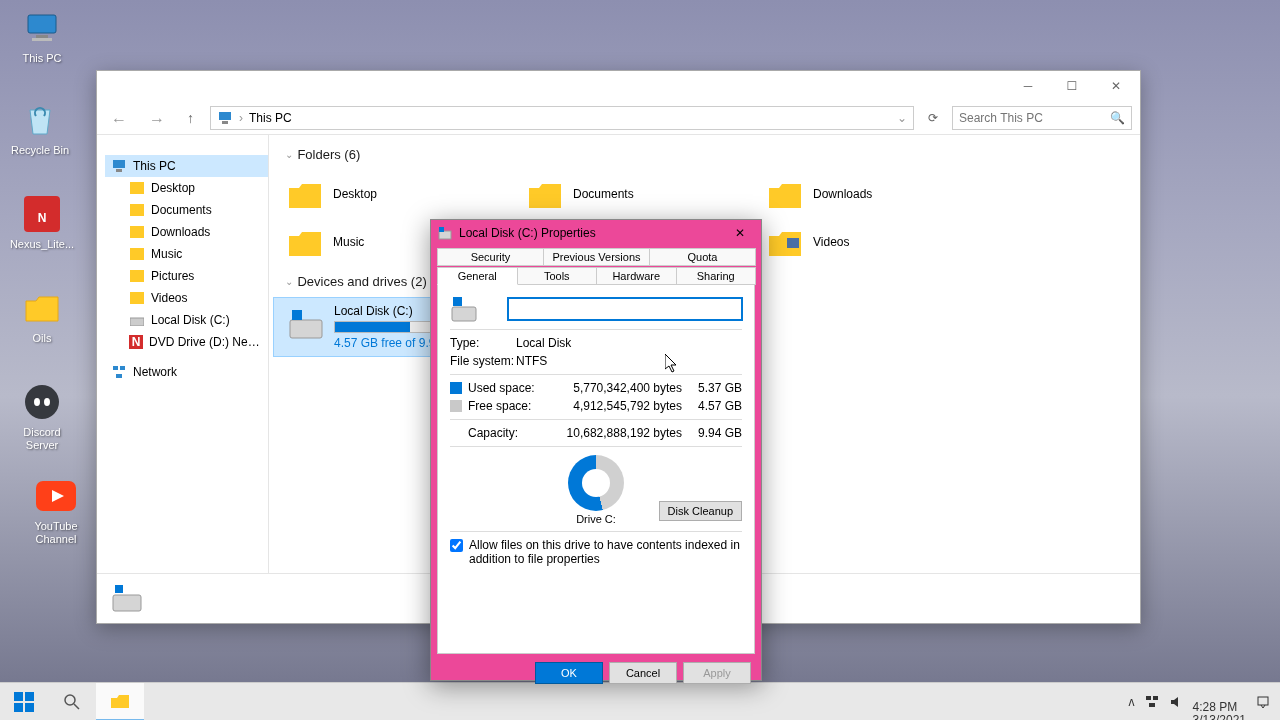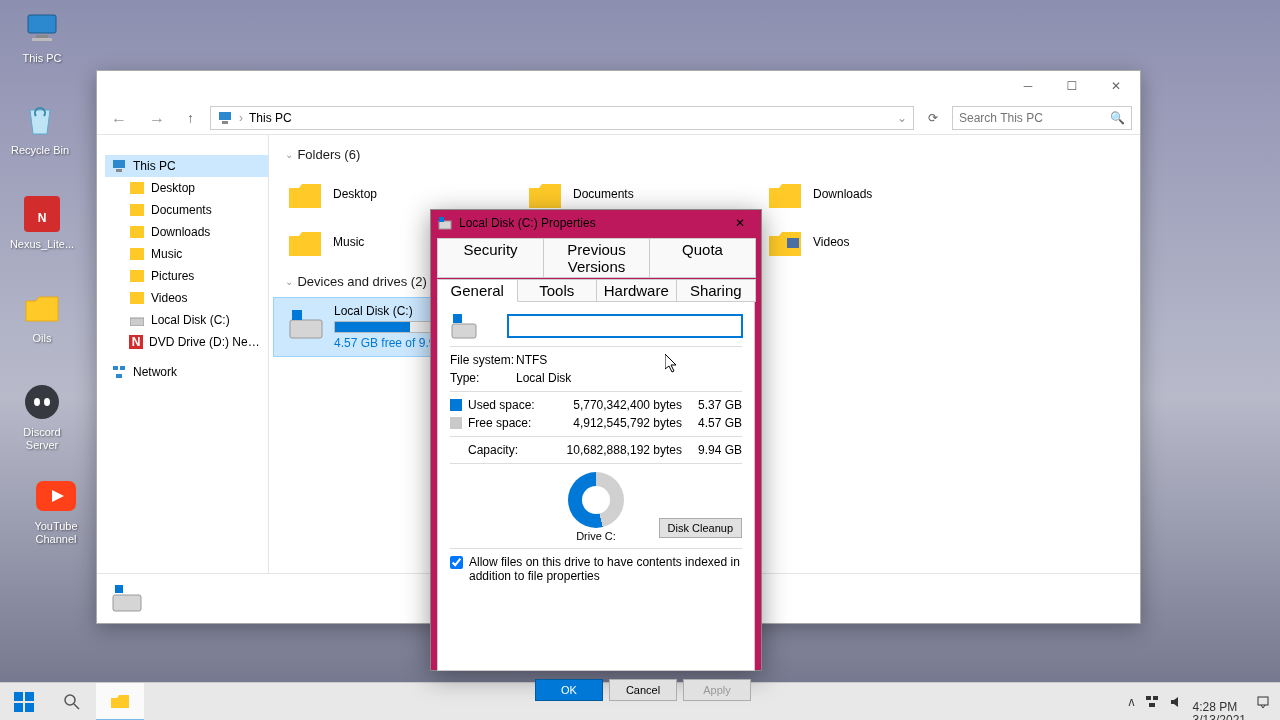--- a/index.html
+++ b/index.html
@@ -45,26 +45,26 @@
 .drive-bar-fill { height: 100%; background: #0078d7; }
 .drive-free { color: #0078d7; }
 
 .statusbar { height: 50px; border-top: 1px solid #e5e5e5; display: flex; align-items: center; padding: 0 12px; gap: 12px; }
 .statusbar .sico2 { width: 36px; height: 36px; }
 .statinfo { font-size: 12px; }
 .statbar { width: 115px; height: 12px; border: 1px solid #bbb; background: #eee; margin-left: 4px; display: inline-block; vertical-align: middle; }
 .statbar-fill { height: 100%; background: #0078d7; }
 
 
-.properties { position: absolute; left: 430px; top: 209px; width: 332px; height: 462px; background: #be185d; border: 1px solid #888; box-shadow: 0 5px 25px rgba(0,0,0,0.4); z-index: 10; }
+.properties { position: absolute; left: 430px; top: 219px; width: 332px; height: 462px; background: #ec4899; border: 1px solid #888; box-shadow: 0 5px 25px rgba(0,0,0,0.4); z-index: 10; }
 .prop-title { height: 26px; display: flex; align-items: center; padding: 0 6px; font-size: 12px; }
 .prop-title .pticon { width: 16px; height: 16px; margin-right: 6px; }
 .prop-title .ptclose { margin-left: auto; width: 30px; text-align: center; cursor: pointer; }
 .tabs { display: flex; flex-wrap: wrap; padding: 0 6px; margin-top: 2px; }
-.tab { border: 1px solid #ccc; padding: 2px 0; font-size: 15px; background: #f9f9f9; text-align: center; cursor: pointer; margin-bottom: -1px; margin-right: -1px; }
+.tab { border: 1px solid #ccc; padding: 2px 0; font-size: 11px; background: #f9f9f9; text-align: center; cursor: pointer; margin-bottom: -1px; margin-right: -1px; }
 .tab.row1 { flex: 1; }
 .tab.row2 { flex: 1; }
 .tab.active { background: white; border-bottom: 1px solid white; z-index: 2; position: relative; }
 .tab-panel { border: 1px solid #ccc; margin: 0 6px; padding: 10px 12px; height: 370px; background: white; }
 .prop-row { display: flex; align-items: center; margin-bottom: 4px; font-size: 11px; }
 .prop-row .plabel { width: 66px; }
 .prop-hr { border: none; border-top: 1px solid #ddd; margin: 6px 0; }
 .label-input { flex: 1; height: 22px; border: 1px solid #0078d7; outline: 1px solid #0078d7; padding: 0 4px; }
 .swatch { width: 12px; height: 12px; margin-right: 6px; }
 .sw-used { background: #0078d7; }
@@ -360,26 +360,26 @@
     <div class="prop-row">
       <svg width="30" height="28">
           <rect x="2" y="12" width="24" height="14" rx="2" fill="#d5d5d5" stroke="#999"></rect>
           <rect x="3" y="2" width="9" height="9" fill="#0078d7"></rect>
         </svg>
       <div style="width:28px"></div>
       <input class="label-input" value="" style="">
     </div>
     <hr class="prop-hr">
     <div class="prop-row">
+        <span class="plabel">Type:</span>
+        <span>Local Disk</span>
+      </div>
+    <div class="prop-row">
         <span class="plabel">File system:</span>
         <span>NTFS</span>
-      </div>
-    <div class="prop-row">
-        <span class="plabel">Type:</span>
-        <span>Local Disk</span>
       </div>
     <hr class="prop-hr">
     <div class="prop-row">
         <span class="swatch sw-used"></span>
         <span style="width:70px">Used space:</span>
         <span class="bytes">5,770,342,400 bytes</span>
         <span class="gbs">5.37 GB</span>
       </div>
     <div class="prop-row">
         <span class="swatch sw-free"></span>

